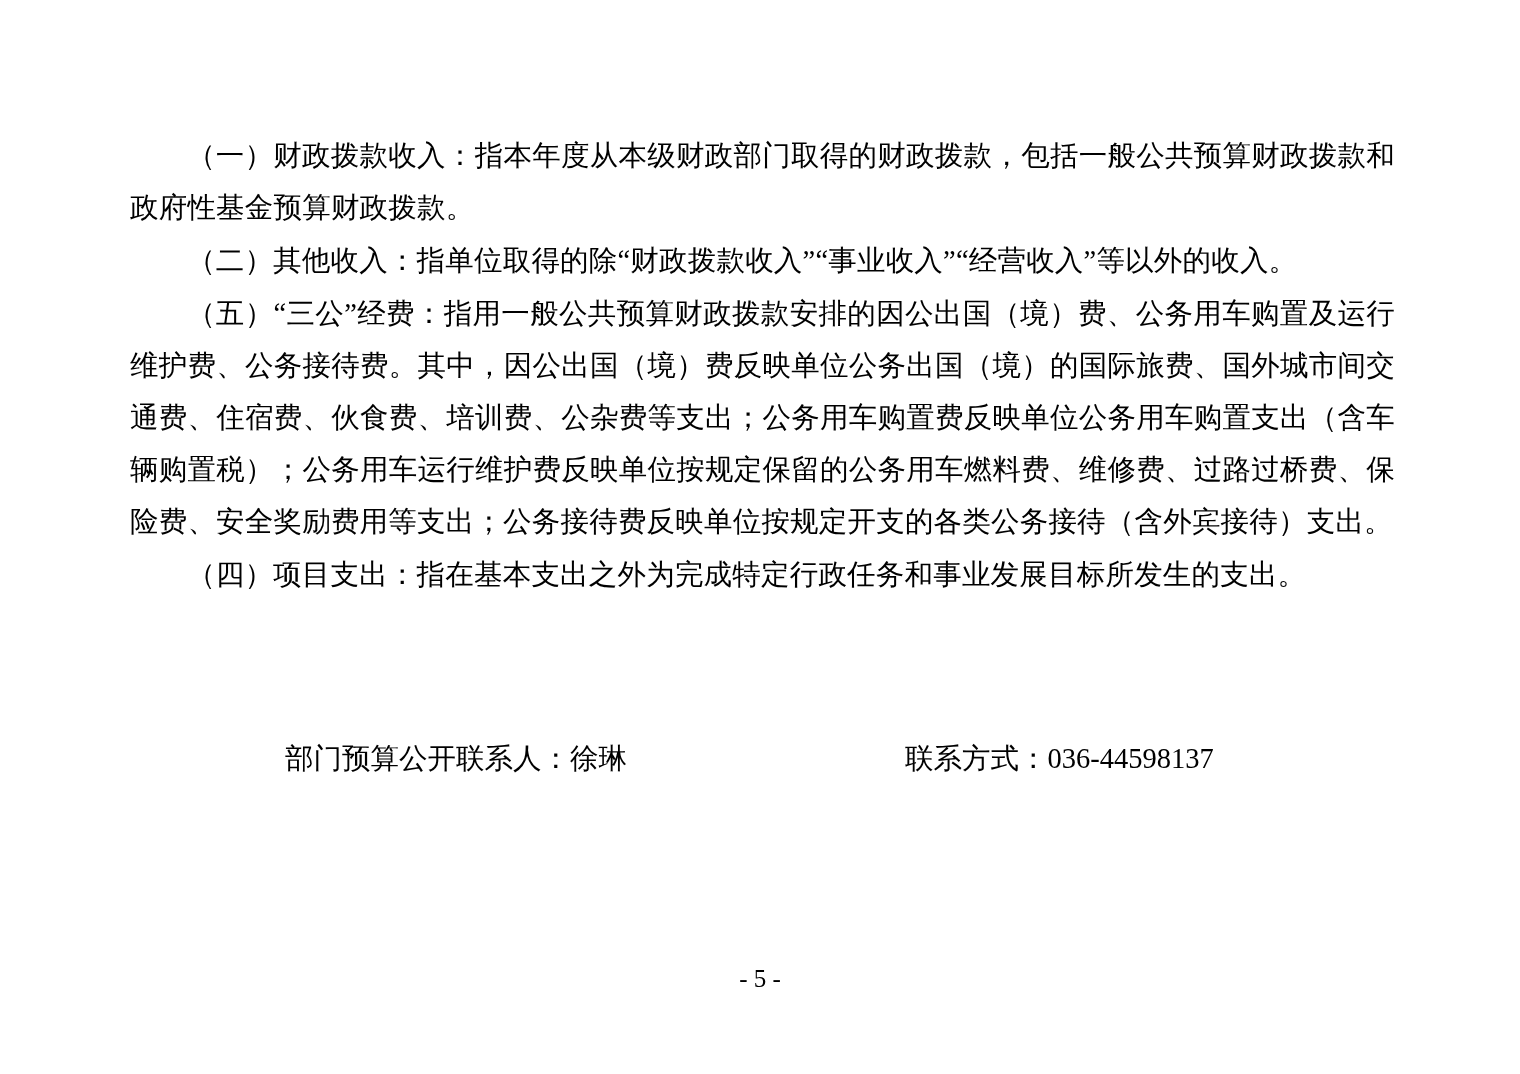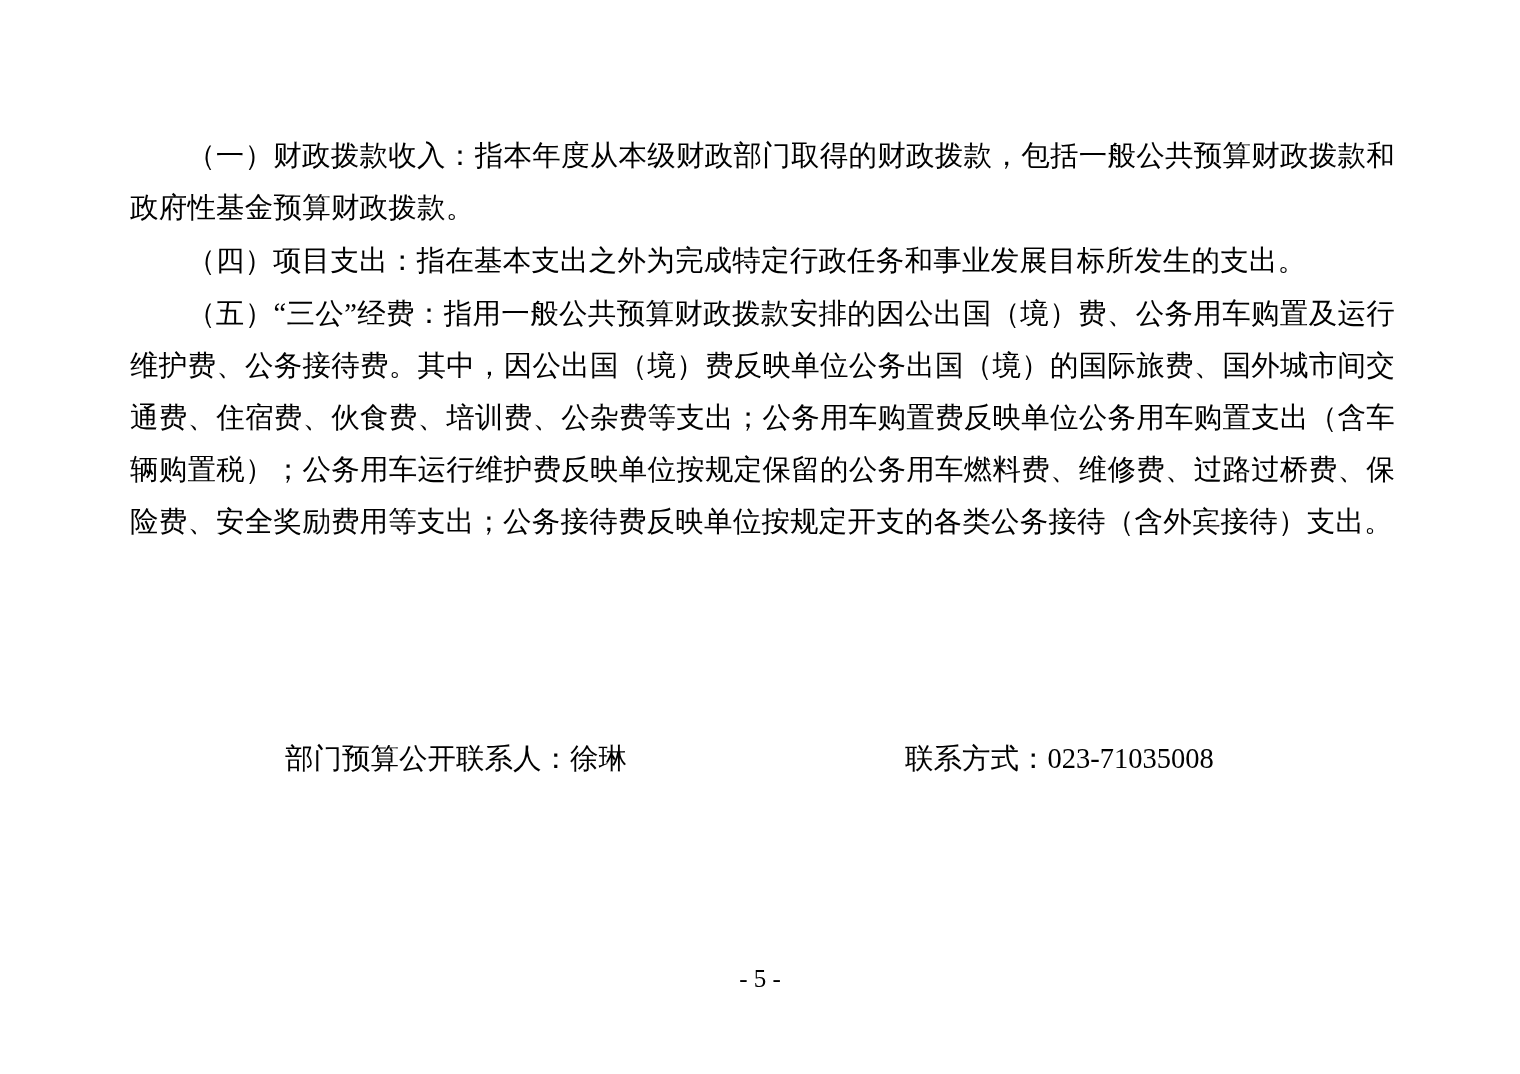--- a/index.html
+++ b/index.html
@@ -70,23 +70,24 @@
     font-size: 25px;
     font-family: "Liberation Serif", "DejaVu Serif", serif;
   }
 </style>
 </head>
 <body>
 
 <div class="page">
   <div class="content">
     <p class="para">（一）财政拨款收入：指本年度从本级财政部门取得的财政拨款，包括一般公共预算财政拨款和政府性基金预算财政拨款。</p>
+    <p class="para">（二）其他收入：指单位取得的除“财政拨款收入”“事业收入”“经营收入”等以外的收入。</p>
+    <p class="para">（五）“三公”经费：指用一般公共预算财政拨款安排的因公出国（境）费、公务用车购置及运行维护费、公务接待费。其中，因公出国（境）费反映单位公务出国（境）的国际旅费、国外城市间交通费、住宿费、伙食费、培训费、公杂费等支出；公务用车购置费反映单位公务用车购置支出（含车辆购置税）；公务用车运行维护费反映单位按规定保留的公务用车燃料费、维修费、过路过桥费、保险费、安全奖励费用等支出；公务接待费反映单位按规定开支的各类公务接待（含外宾接待）支出。</p>
     <p class="para">（四）项目支出：指在基本支出之外为完成特定行政任务和事业发展目标所发生的支出。</p>
-    <p class="para">（五）“三公”经费：指用一般公共预算财政拨款安排的因公出国（境）费、公务用车购置及运行维护费、公务接待费。其中，因公出国（境）费反映单位公务出国（境）的国际旅费、国外城市间交通费、住宿费、伙食费、培训费、公杂费等支出；公务用车购置费反映单位公务用车购置支出（含车辆购置税）；公务用车运行维护费反映单位按规定保留的公务用车燃料费、维修费、过路过桥费、保险费、安全奖励费用等支出；公务接待费反映单位按规定开支的各类公务接待（含外宾接待）支出。</p>
   </div>
 
   <div class="contact-row">
     <span class="contact-person">部门预算公开联系人：徐琳</span>
-    <span class="contact-method">联系方式：023-71035008</span>
+    <span class="contact-method">联系方式：036-44598137</span>
   </div>
 
   <div class="page-number">- 5 -</div>
 </div>
 
 </body></html>

